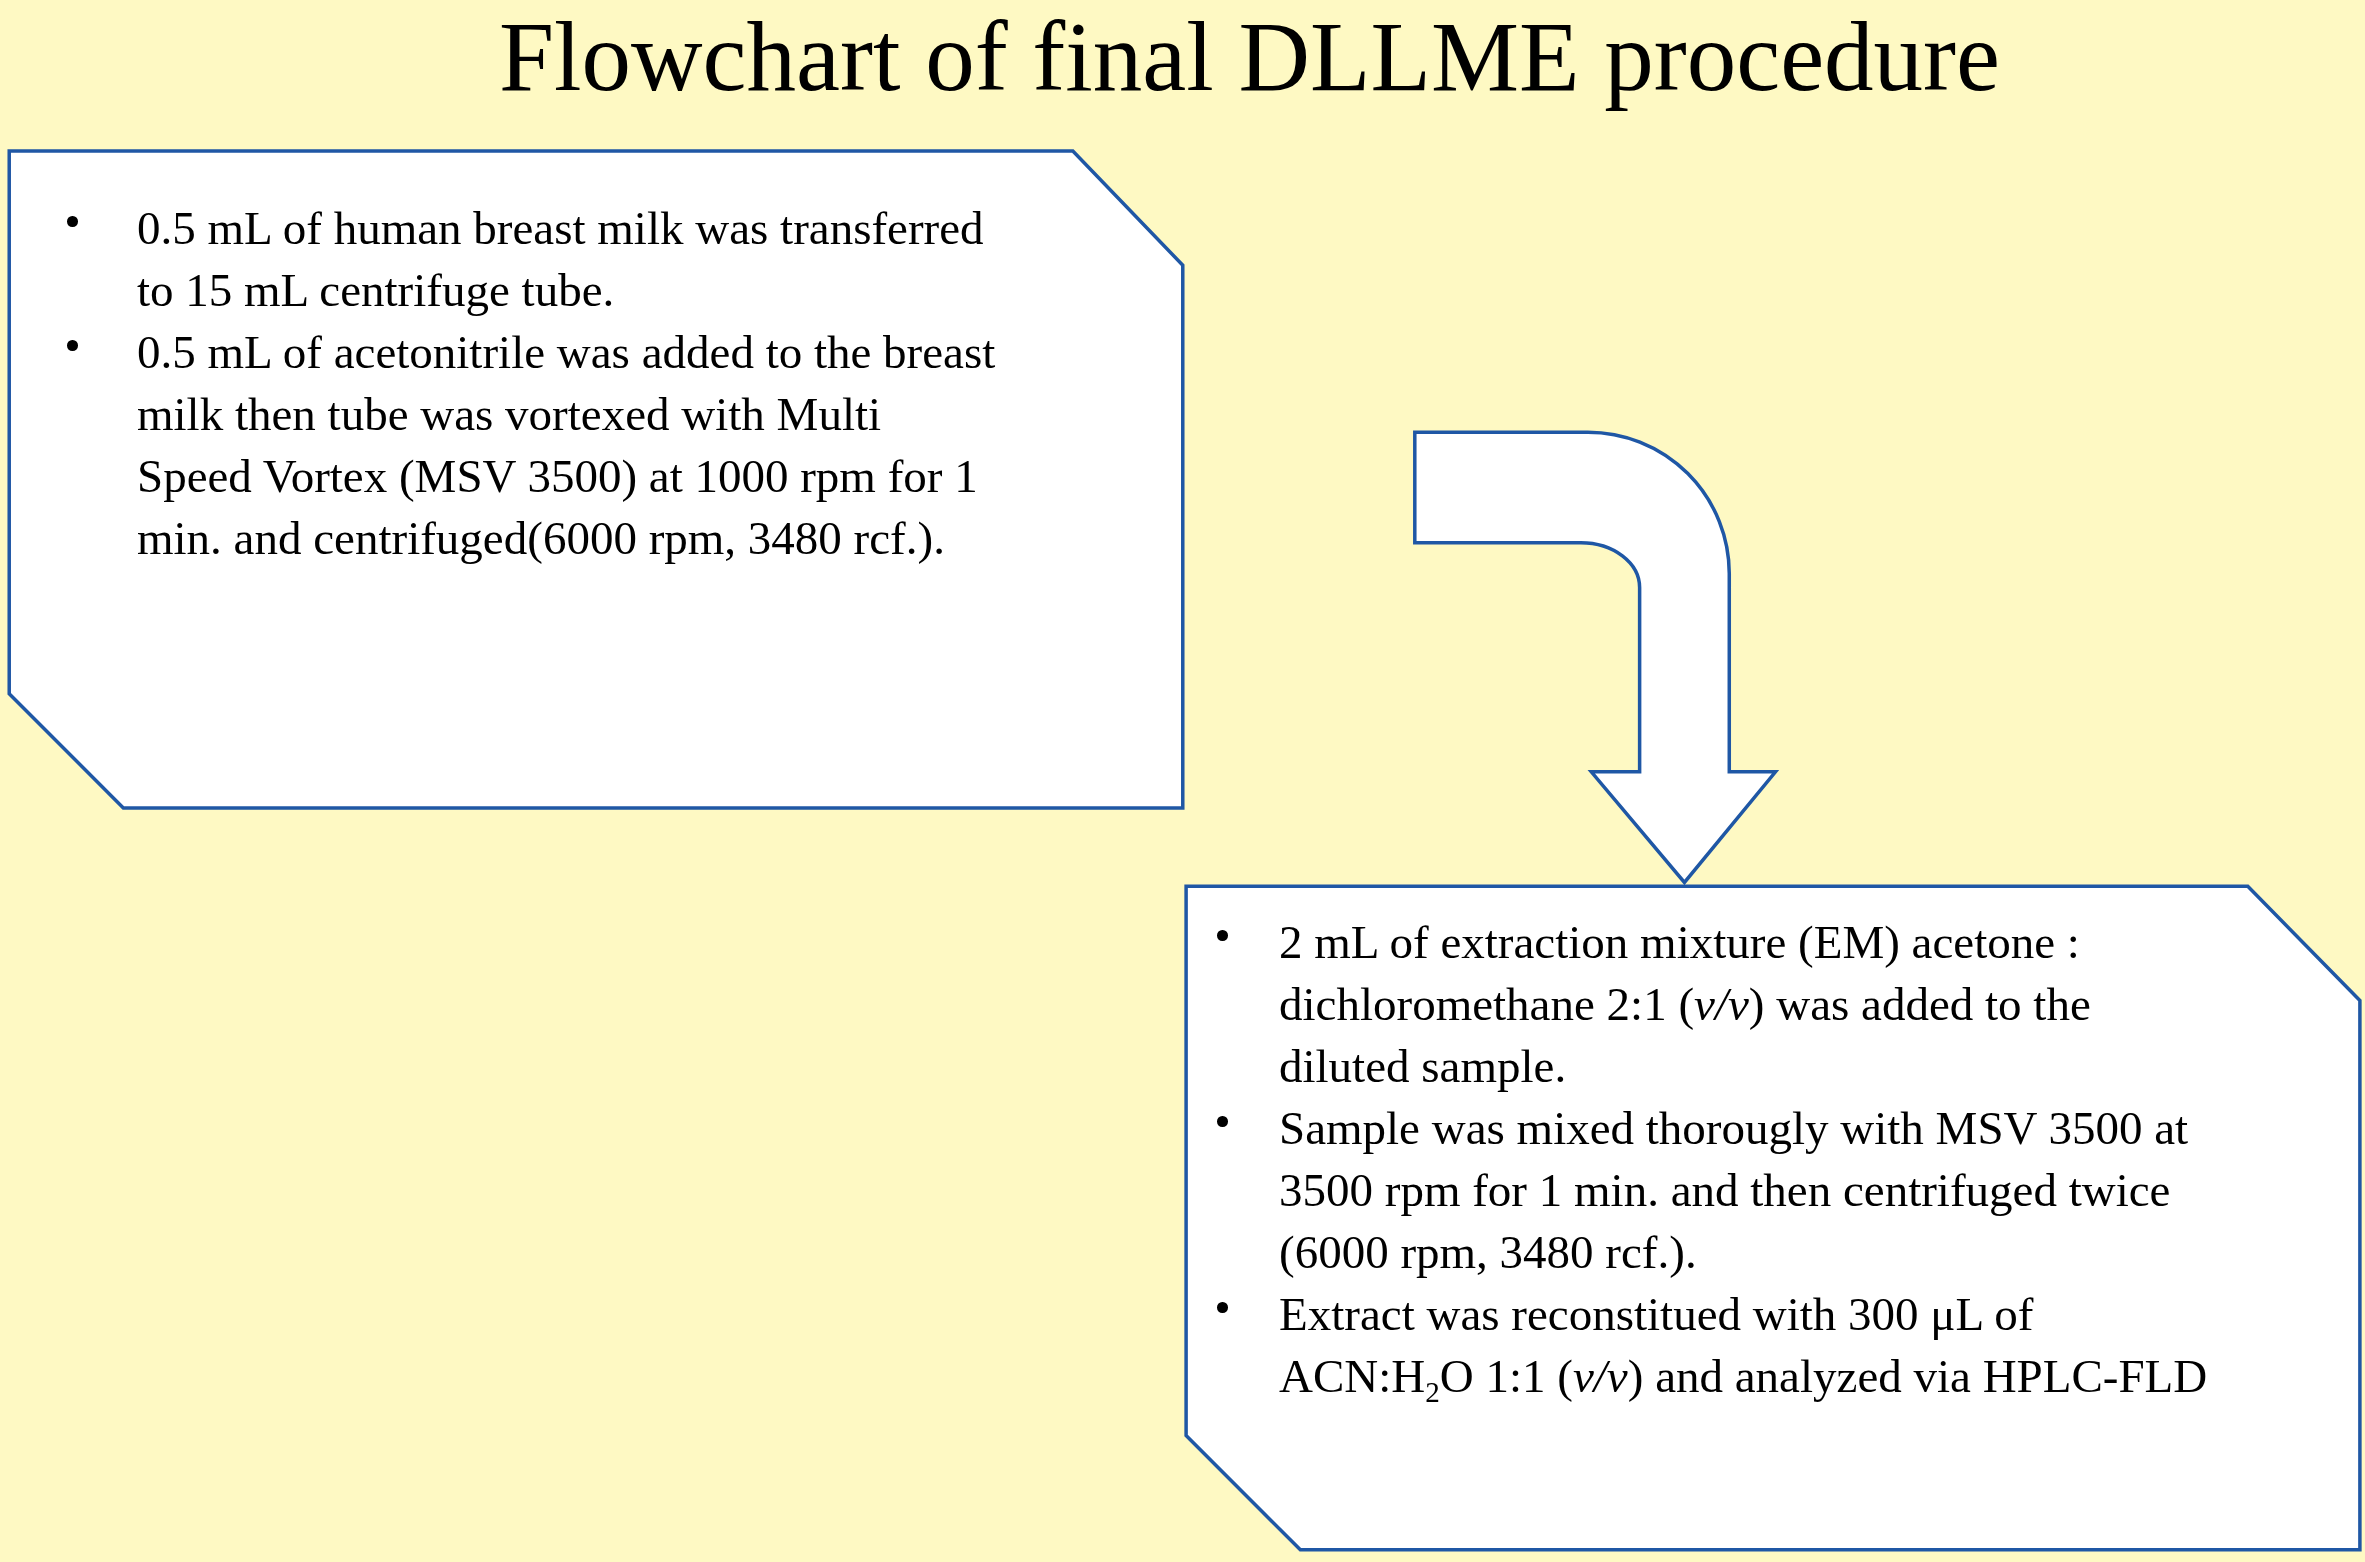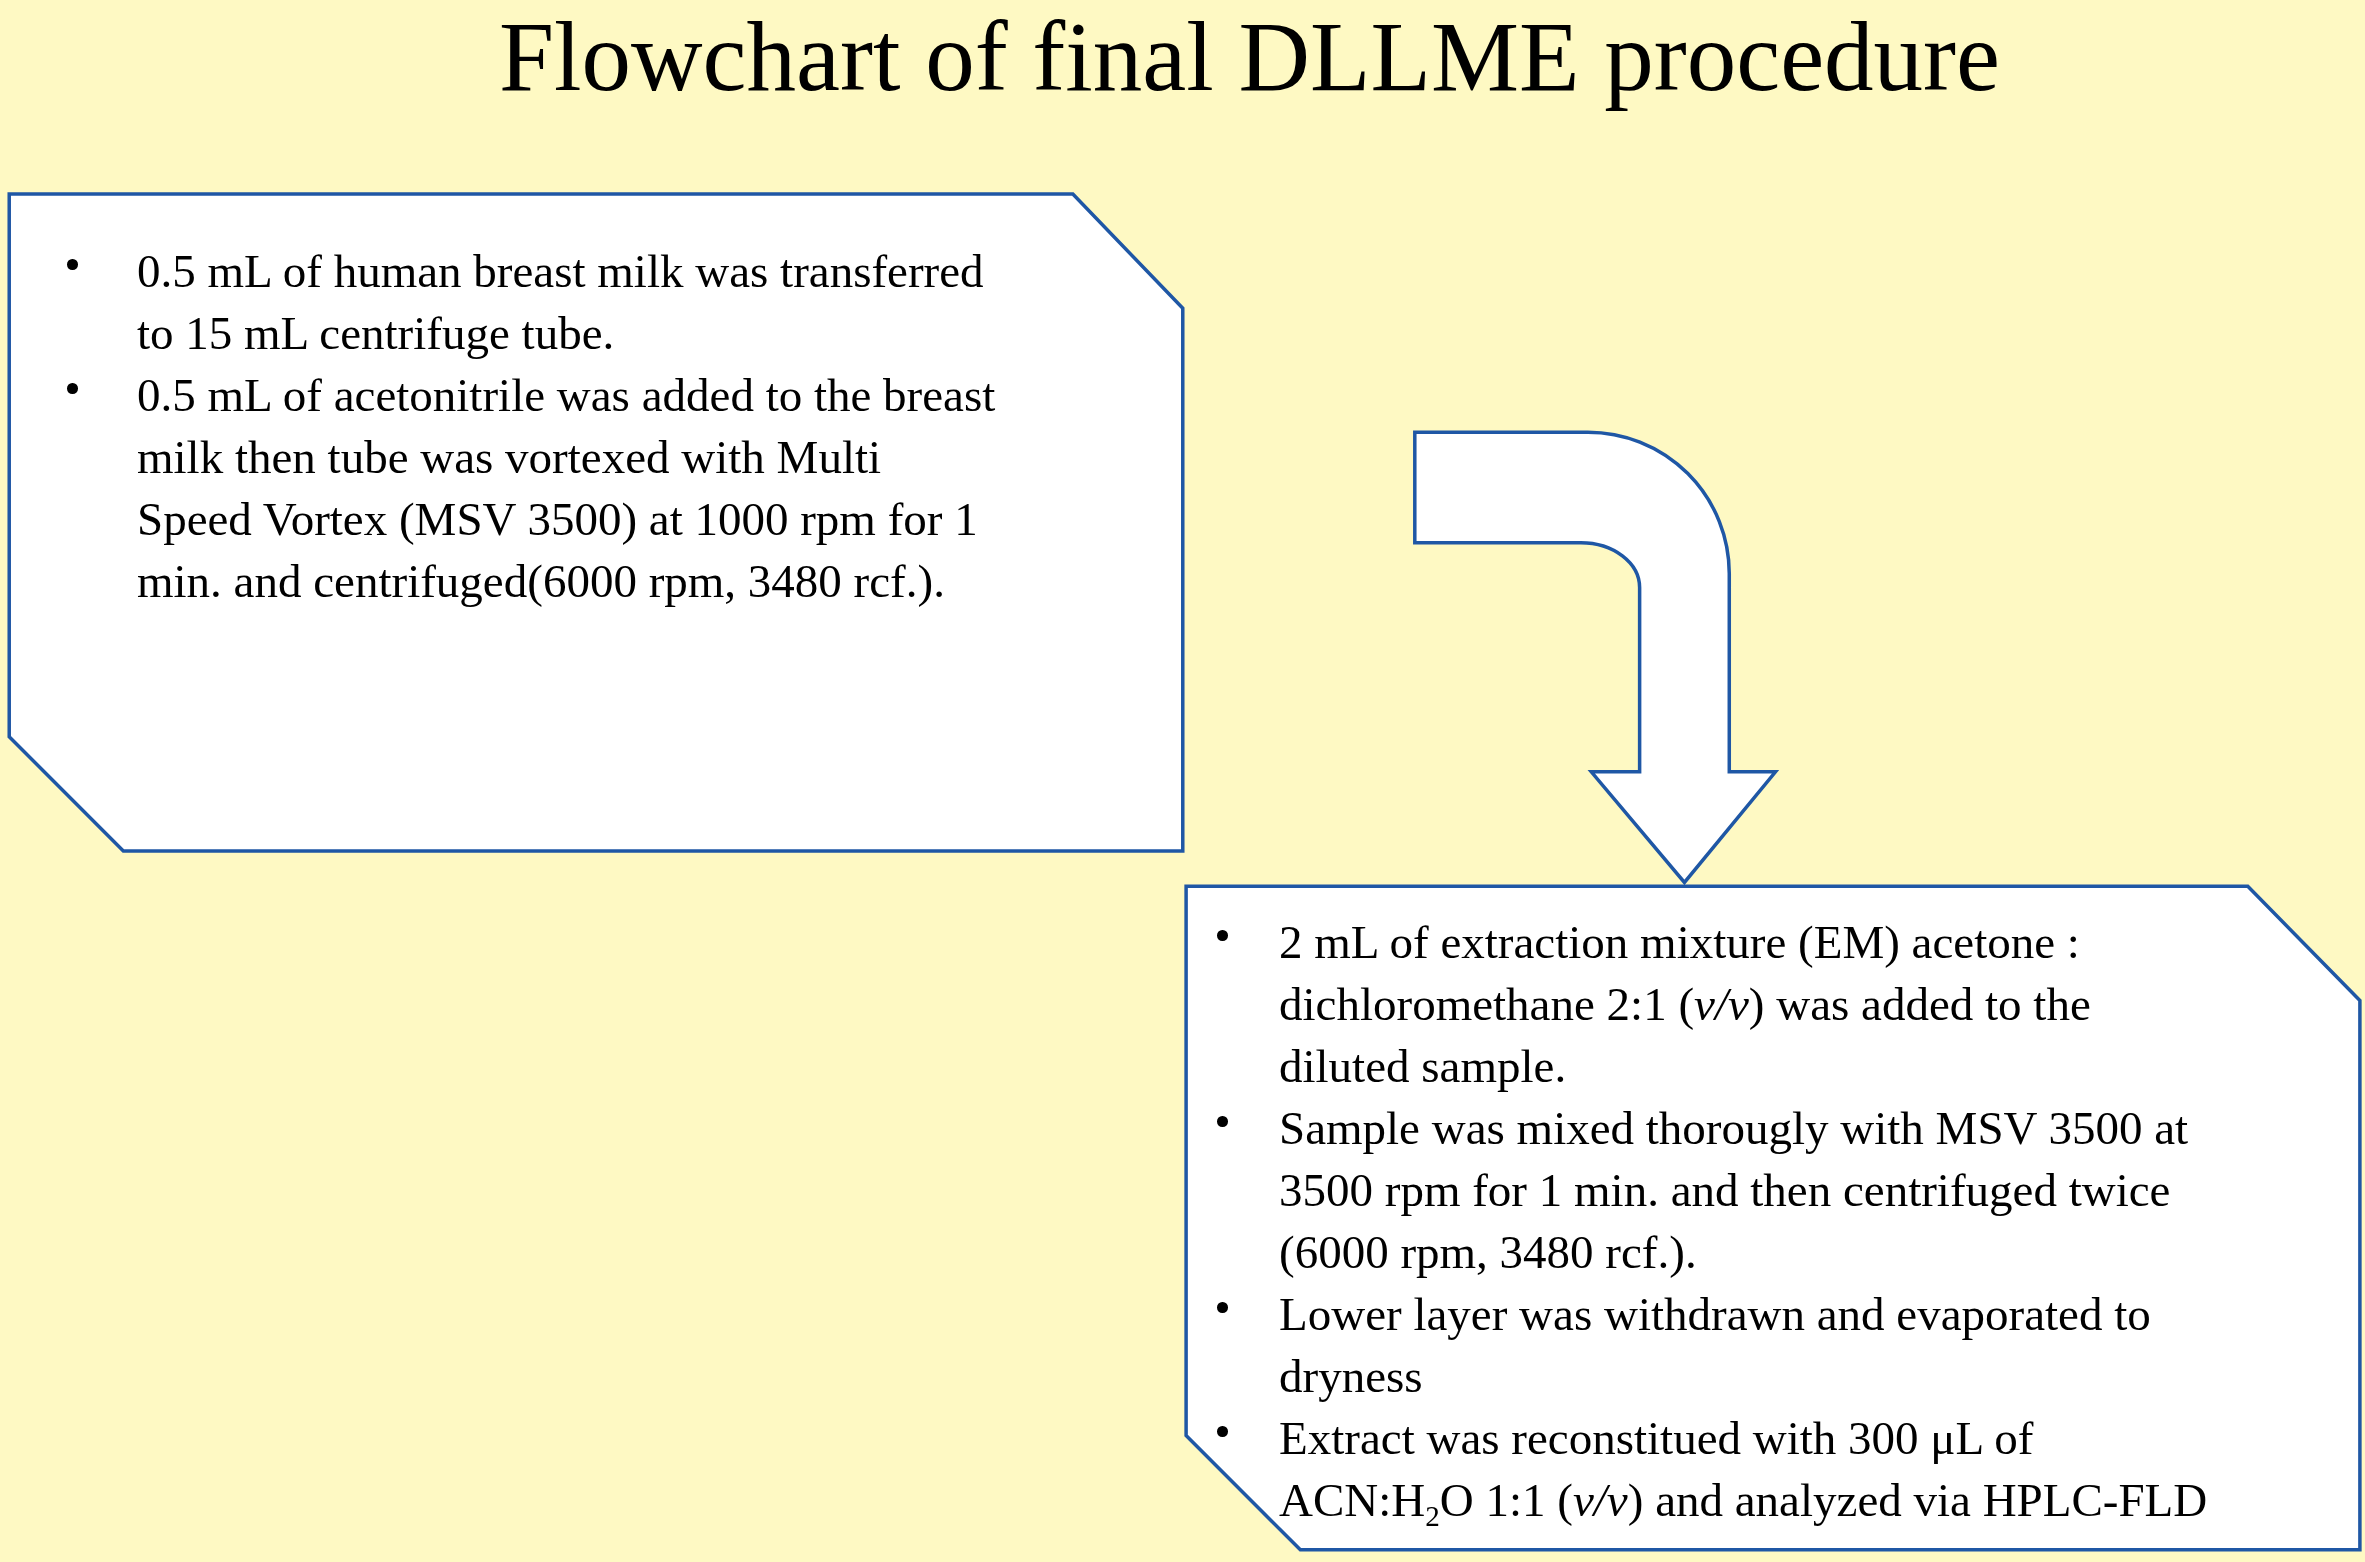--- a/index.html
+++ b/index.html
@@ -51,21 +51,21 @@
   sub{font-size:0.62em;line-height:0;}
   .arrow-svg{position:absolute;left:1412px;top:427px;}
 </style>
 </head>
 <body>
 
 <div class="stage">
 
   <div class="title">Flowchart of final DLLME procedure</div>
 
-  <div class="flow-box box1" style="left:7px;top:149px;width:1178px;height:661px;margin-top:43px;">
+  <div class="flow-box box1" style="left:7px;top:149px;width:1178px;height:661px;">
     <svg width="1178" height="661" viewBox="0 0 1682 944">
       <path d="M3 3 L1522 3 L1679 166 L1679 941 L166 941 L3 778 Z" fill="#ffffff" stroke="#1F57A5" stroke-width="5" stroke-linejoin="miter"></path>
     </svg>
     <div class="content">
         <div class="bullet-item">
           <span class="dot"></span>
           <div class="lines">
             <div class="line"><span>0.5 mL of human breast milk was transferred</span></div>
             <div class="line"><span>to 15 mL centrifuge tube.</span></div>
           </div>
@@ -103,27 +103,20 @@
           <span class="dot"></span>
           <div class="lines">
             <div class="line"><span>Sample was mixed thorougly with MSV 3500 at</span></div>
             <div class="line"><span>3500 rpm for 1 min. and then centrifuged twice</span></div>
             <div class="line"><span>(6000 rpm, 3480 rcf.).</span></div>
           </div>
         </div>
         <div class="bullet-item">
           <span class="dot"></span>
           <div class="lines">
-            <div class="line"><span>Lower layer was withdrawn and evaporated to</span></div>
-            <div class="line"><span>dryness</span></div>
-          </div>
-        </div>
-        <div class="bullet-item">
-          <span class="dot"></span>
-          <div class="lines">
             <div class="line"><span>Extract was reconstitued with 300 μL of</span></div>
             <div class="line"><span>ACN:H</span><sub>2</sub><span>O 1:1 (</span><span class="it">v/v</span><span>) and analyzed via HPLC-FLD</span></div>
           </div>
         </div>
       </div>
   </div>
 
 </div>
 
 

